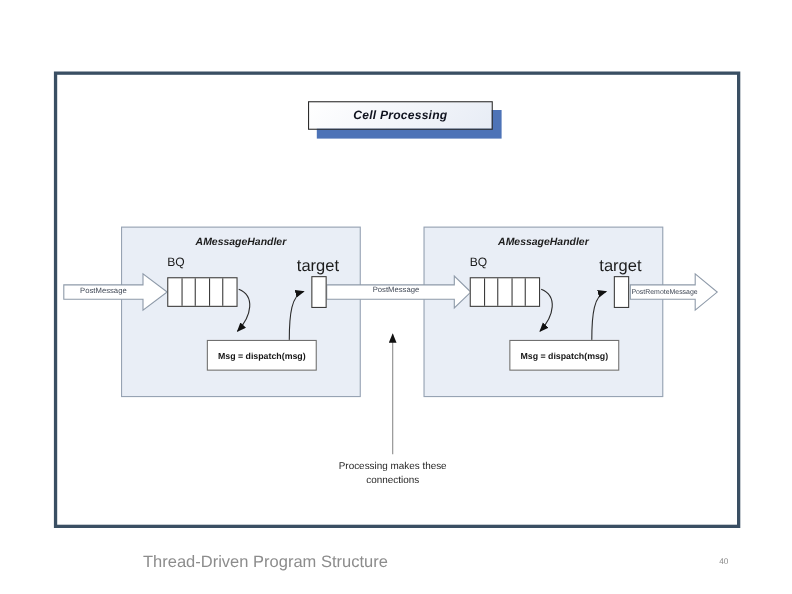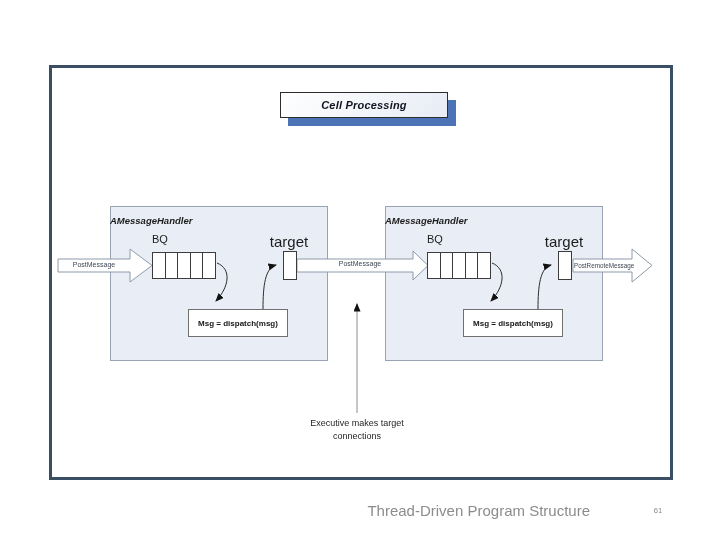--- a/index.html
+++ b/index.html
@@ -24,21 +24,21 @@
 
   
   .handler-box { top:206px; width:218px; height:155px;
                  background:var(--handler-fill, #e9eef6);
                  border:1px solid var(--handler-border, #97a3b3); z-index:1; }
   #handler-left  { left:110px; }
   #handler-right { left:385px; }
 
   svg#wires { left:0; top:0; width:720px; height:540px; z-index:2; }
 
-  .handler-title { top:215px; width:218px; 
+  .handler-title { top:215px; width:218px; text-align:center;
                    font-size:9.5px; font-weight:bold; font-style:italic; color:#1c1c1c; z-index:3; }
   .bq-label { top:233px; width:64px; font-size:11px; color:#1c1c1c; z-index:3; }
   .target-label { top:233px; width:54px; text-align:center; font-size:15px; color:#1c1c1c; z-index:3; }
 
   .queue { top:252px; width:64px; height:27px; background:#fff;
            border:1px solid #3c3c3c; display:flex; z-index:3; }
   .queue .qcell { flex:1; border-left:1px solid #3c3c3c; }
   .queue .qcell:first-child { border-left:none; }
 
   .target-rect { top:251px; width:14px; height:29px; background:#fff;
@@ -49,21 +49,21 @@
                   font-size:8px; font-weight:bold; color:#161616; z-index:3; }
 
   .arrow-label { text-align:center; color:#3f4754; z-index:3; }
   #label-input   { left:58px;  top:261px; width:72px; font-size:7px; }
   #label-forward { left:318px; top:260px; width:84px; font-size:7px; }
   #label-output  { left:574px; top:261.5px; width:58px; font-size:6.3px; }
 
   #exec-note { left:301px; top:417px; width:112px; text-align:center;
                font-size:9px; line-height:13px; color:#1f1f1f; z-index:3; }
 
-  #footer-title { left:130px; top:502px; width:460px; text-align:right;
+  #footer-title { left:130px; top:502px; width:460px; text-align:left;
                   font-size:15px; color:var(--footer-text, #8c8c8c); z-index:3; }
   #page-number { left:645px; top:506px; width:26px; text-align:center;
                  font-size:7.5px; color:#8a8a8a; z-index:3; }
 </style>
 </head>
 <body>
 
 <div id="canvas">
 
   <div id="slide-frame" class="abs"></div>
@@ -122,18 +122,18 @@
     </div>
   <div class="abs target-rect" style="left:558px"></div>
   <div class="abs dispatch-box" style="left:463px">
     <span>Msg = dispatch(msg)</span>
   </div>
 
   <div id="label-input" class="abs arrow-label">PostMessage</div>
   <div id="label-forward" class="abs arrow-label">PostMessage</div>
   <div id="label-output" class="abs arrow-label">PostRemoteMessage</div>
 
-  <div id="exec-note" class="abs">Executive makes target connections</div>
+  <div id="exec-note" class="abs">Processing makes these connections</div>
 
   <div id="footer-title" class="abs">Thread-Driven Program Structure</div>
-  <div id="page-number" class="abs">61</div>
+  <div id="page-number" class="abs">40</div>
 
 </div>
 
 </body></html>

